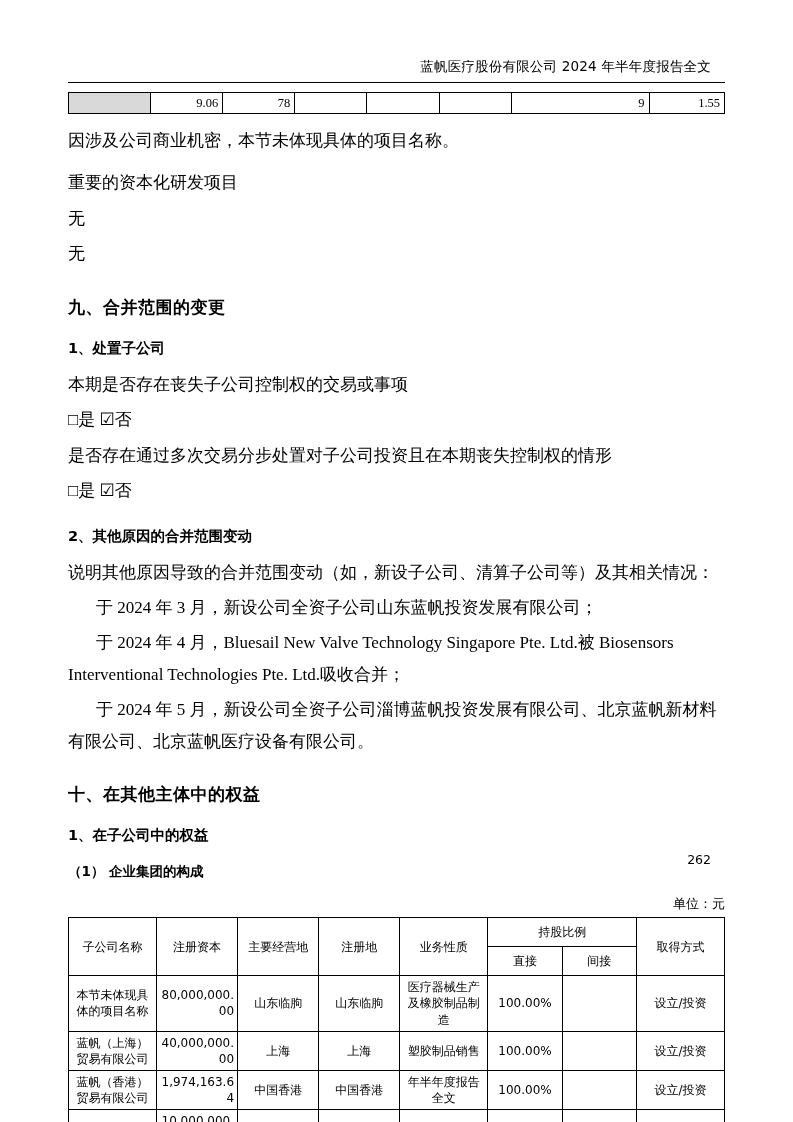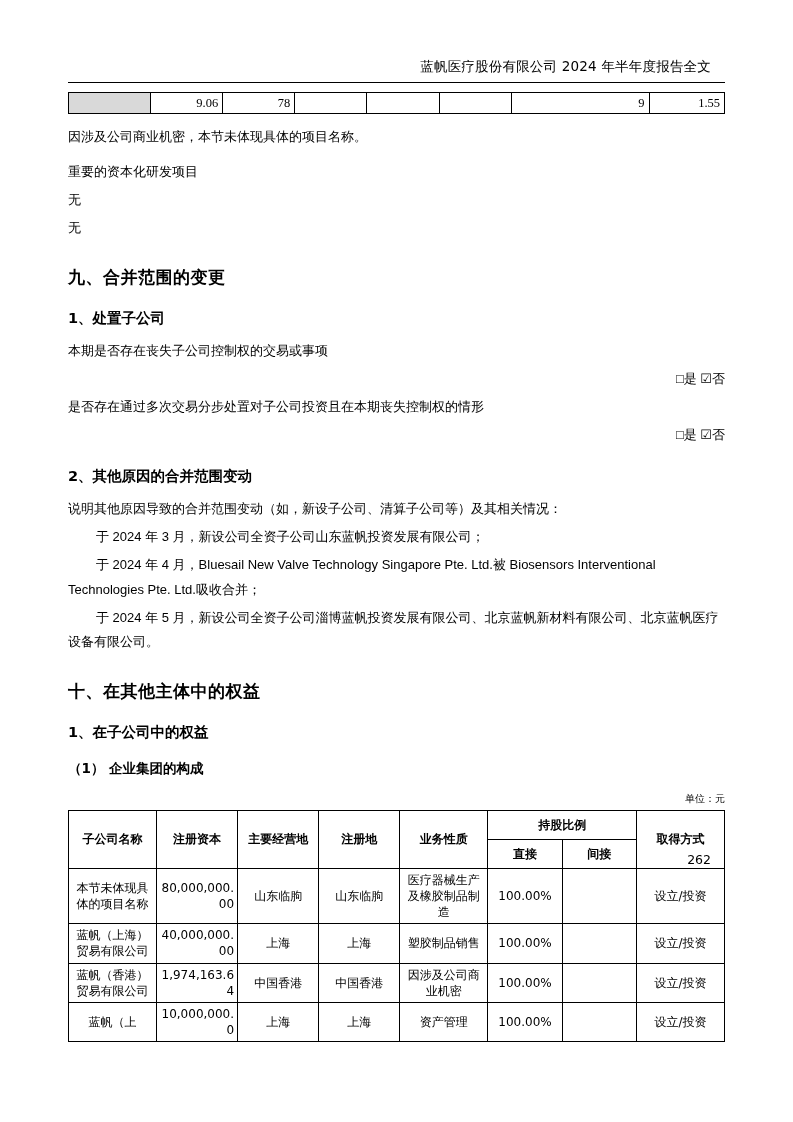--- a/index.html
+++ b/index.html
@@ -58,24 +58,24 @@
     border: 1px solid #000;
     height: 18px;
     padding: 1px 4px;
     text-align: right;
     vertical-align: middle;
   }
   table.frag td.shade {
     background: #d9d9d9;
   }
   p.body-text {
-    font-size: 13px;
+    font-size: 17px;
     line-height: 1.85;
     margin: 11px 0 0 0;
-    font-family: Liberation Sans, sans-serif;
+    font-family: Liberation Serif, serif;
   }
   p.tight {
     margin: 4px 0 0 0;
   }
   h2.h-sec {
     font-size: 17px;
     font-weight: bold;
     margin: 26px 0 6px 0;
     font-family: "DejaVu Sans", "Liberation Sans", sans-serif;
     letter-spacing: 0.5px;
@@ -90,58 +90,58 @@
     font-size: 13.5px;
     font-weight: bold;
     margin: 18px 0 4px 0;
     font-family: "DejaVu Sans", "Liberation Sans", sans-serif;
   }
   p.indent {
     text-indent: 28px;
   }
   .unit-line {
     text-align: right;
-    font-size: 10px;
+    font-size: 13px;
     margin: 14px 0 4px 0;
     font-family: "DejaVu Sans", "Liberation Sans", sans-serif;
   }
   
   table.subs {
     border-collapse: collapse;
     width: 100%;
     table-layout: fixed;
     font-size: 12px;
     font-family: "DejaVu Sans", "Liberation Sans", sans-serif;
   }
   table.subs th, table.subs td {
     border: 1px solid #000;
     padding: 3px 3px;
     vertical-align: middle;
     text-align: center;
     line-height: 1.35;
     word-break: break-all;
   }
   table.subs th {
-    font-weight: bold;
+    font-weight: normal;
     height: 22px;
   }
   table.subs td.num {
     text-align: right;
   }
   table.subs td.center {
     text-align: center;
   }
   .page-number {
     position: absolute;
     bottom: 66px;
     right: 82px;
     font-size: 12.5px;
     font-family: "DejaVu Sans", "Liberation Sans", sans-serif;
   }
-  .cb { font-family: "DejaVu Sans", sans-serif; text-align: right; }
+  .cb { font-family: "DejaVu Sans", sans-serif; }
 </style>
 </head>
 <body>
 
 <div class="page">
 
   <div class="doc-header">蓝帆医疗股份有限公司 2024 年半年度报告全文</div>
   <div class="header-rule"></div>
 
   <div class="content">
@@ -239,21 +239,21 @@
         <td>塑胶制品销售</td>
         <td class="center">100.00%</td>
         <td class="center"></td>
         <td class="center">设立/投资</td>
       </tr>
       <tr>
         <td>蓝帆（香港）贸易有限公司</td>
         <td class="num">1,974,163.64</td>
         <td>中国香港</td>
         <td>中国香港</td>
-        <td>因涉及公司商业机密</td>
+        <td>年半年度报告全文</td>
         <td class="center">100.00%</td>
         <td class="center"></td>
         <td class="center">设立/投资</td>
       </tr>
       <tr>
         <td>蓝帆（上</td>
         <td class="num">10,000,000.0</td>
         <td>上海</td>
         <td>上海</td>
         <td>资产管理</td>

